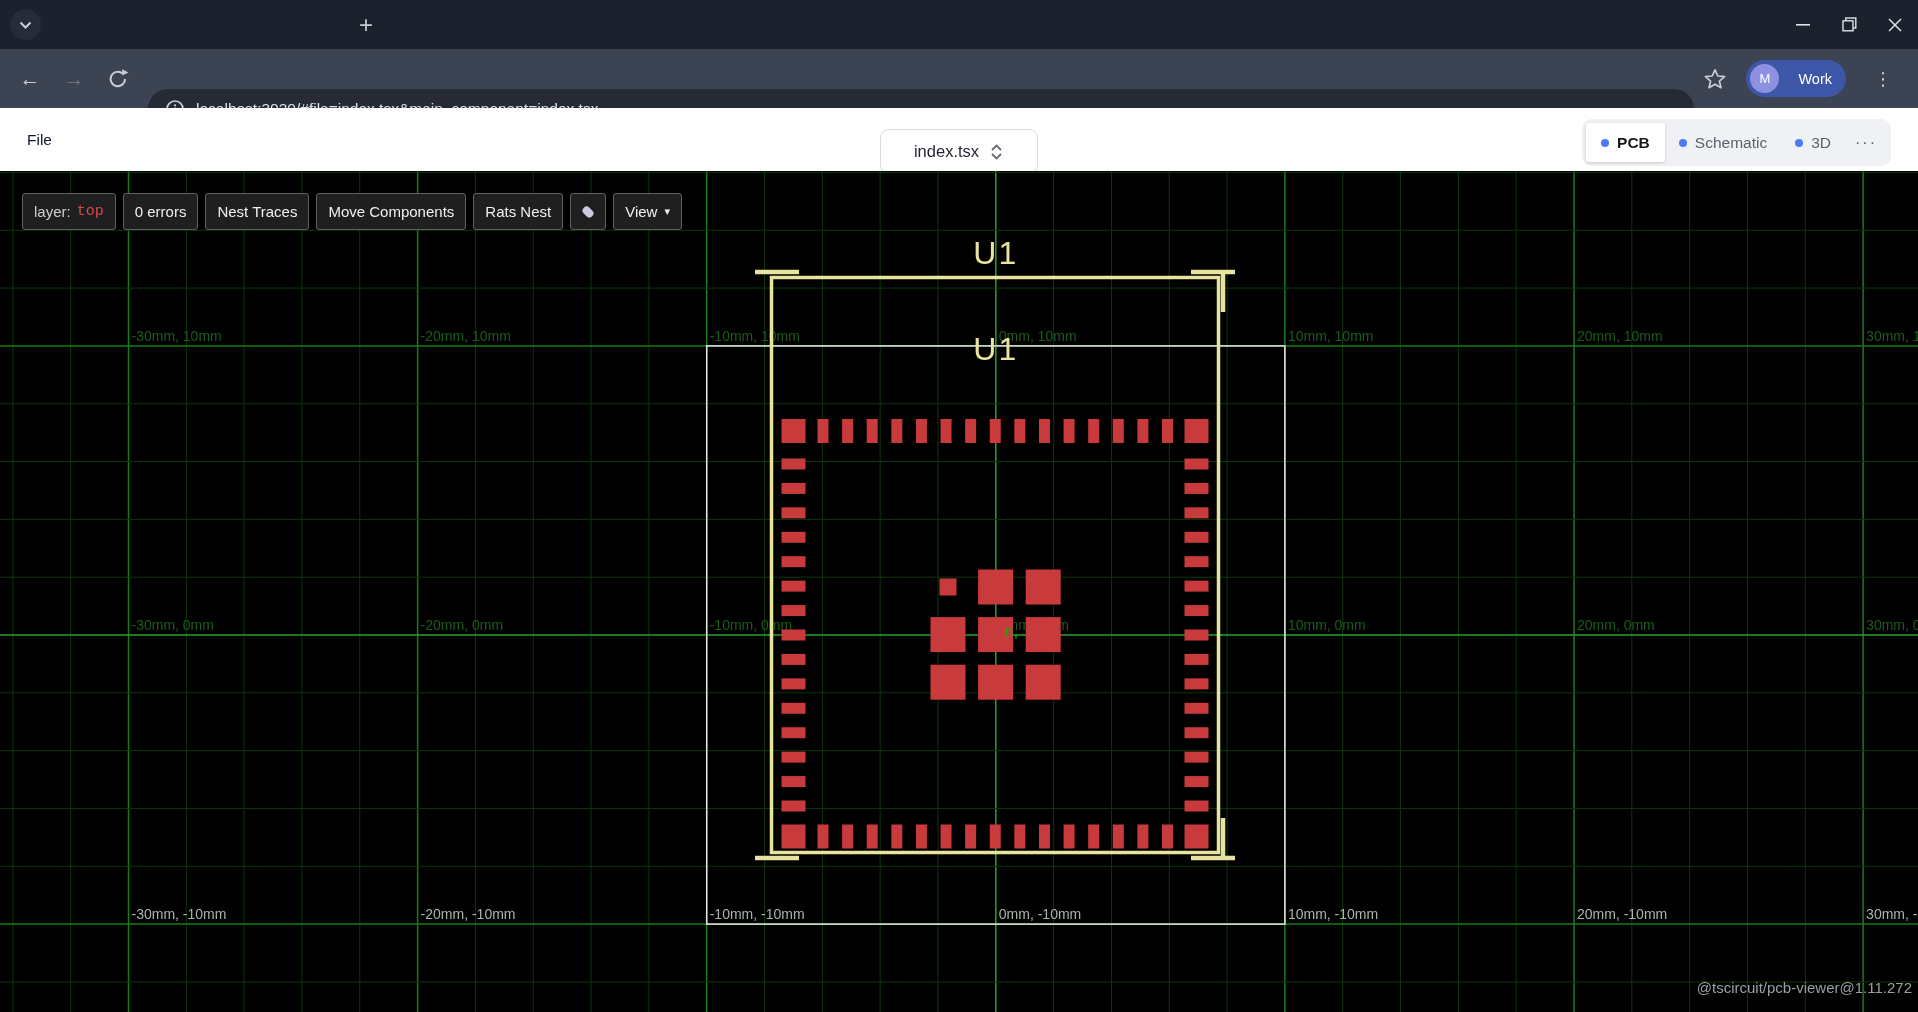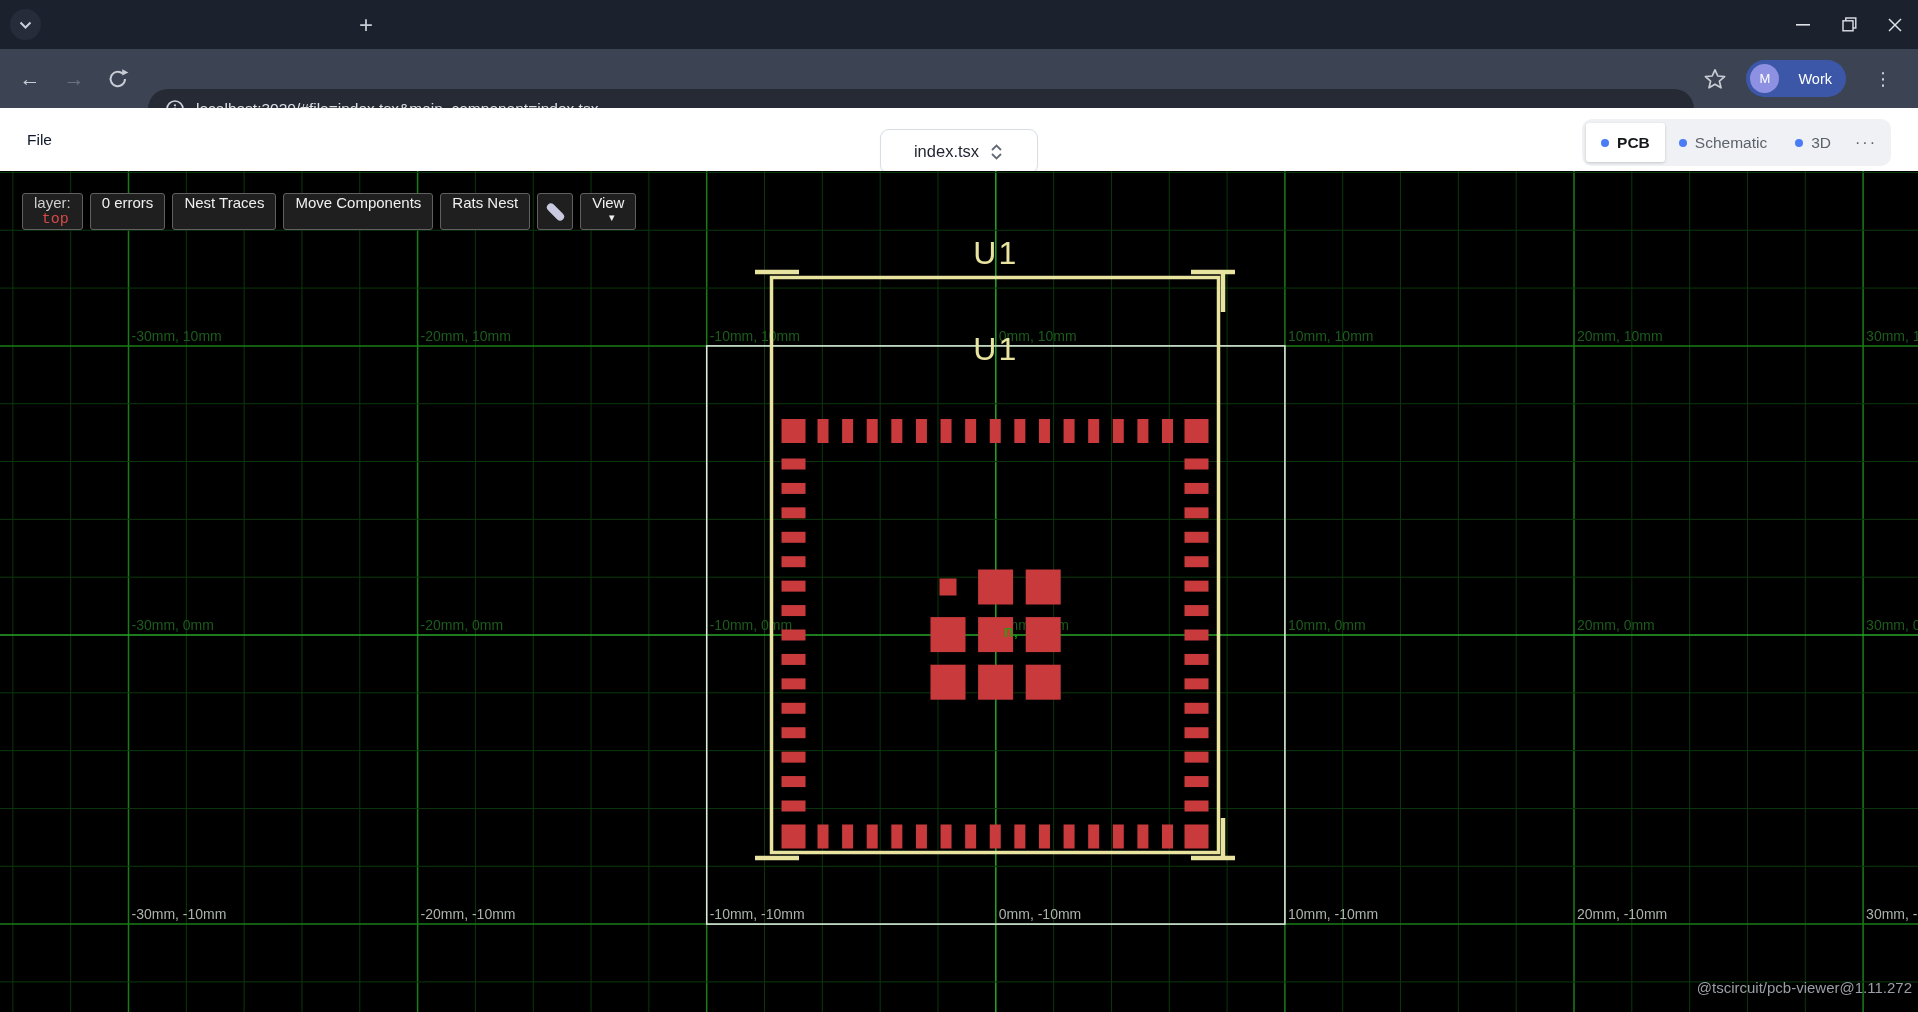--- a/index.html
+++ b/index.html
@@ -37,21 +37,21 @@
   .seg-wrap { position:absolute; right:27px; top:11px; height:47px; background:#f0f1f4; border-radius:10px; padding:4px; display:flex; align-items:center; }
   .seg { display:flex; align-items:center; height:39px; padding:0 14px; border:none; background:transparent; border-radius:3px; cursor:pointer; font-size:15.5px; color:#5c626b; }
   .seg.active { background:#fff; box-shadow:0 1px 3px rgba(0,0,0,.18); color:#141619; font-weight:bold; padding:0 15px; }
   .dot { width:8px; height:8px; border-radius:50%; background:#4a7cf6; margin-right:8px; flex:none; }
   .seg-more { border:none; background:transparent; color:#5c626b; font-size:16px; letter-spacing:2px; padding:0 10px; cursor:pointer; }
 
   
   .canvas { position:relative; width:1918px; height:841px; background:#000; overflow:hidden; }
   .canvas svg { position:absolute; left:0; top:0; font-family:"Liberation Sans", sans-serif; }
   .pcb-toolbar { position:absolute; left:22px; top:22px; display:flex; gap:7px; }
-  .tbtn { height:37px; background:#1f1f1f; border:1px solid #606060; border-radius:3px; color:#f0f0f0; font-size:15px; padding:0 11px; display:flex; align-items:center; cursor:pointer; font-family:"Liberation Sans", sans-serif;flex-direction:column; }
+  .tbtn { height:37px; background:#1f1f1f; border:1px solid #606060; border-radius:3px; color:#f0f0f0; font-size:15px; padding:0 11px; display:flex; align-items:center; cursor:pointer; font-family:"Liberation Sans", sans-serif; }
   .layer-label { color:#cfcfcf; }
   .layer-value { color:#d64949; margin-left:6px;font-family:Liberation Mono, monospace; }
   .caret { font-size:11px; margin-left:7px; }
   .pencil-btn { width:36px; justify-content:center; }
   .pencil-shape { width:21px; height:8px; background:#c9cadf; border-radius:4px; transform:rotate(45deg); }
   .version { position:absolute; right:6px; bottom:16px; color:#999fa6; font-size:15px; }
 </style>
 </head>
 <body>
 

